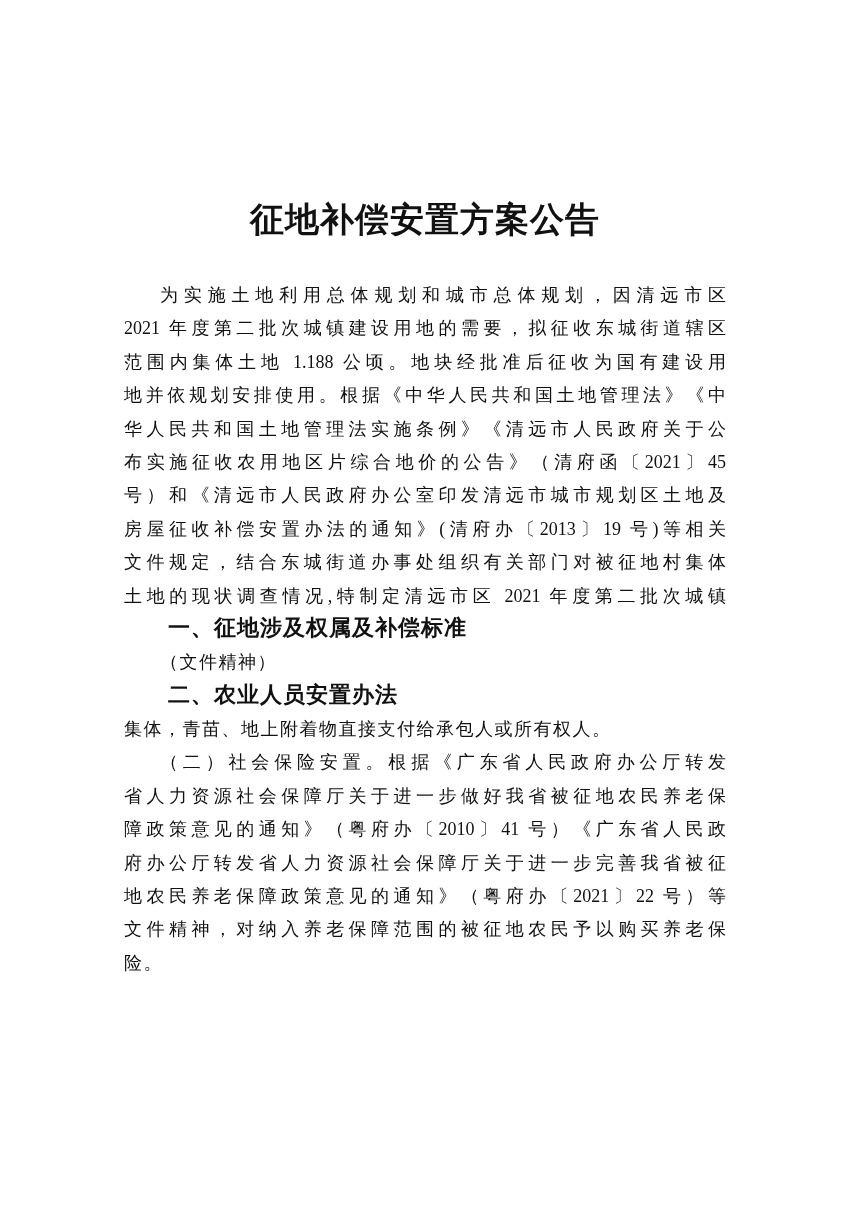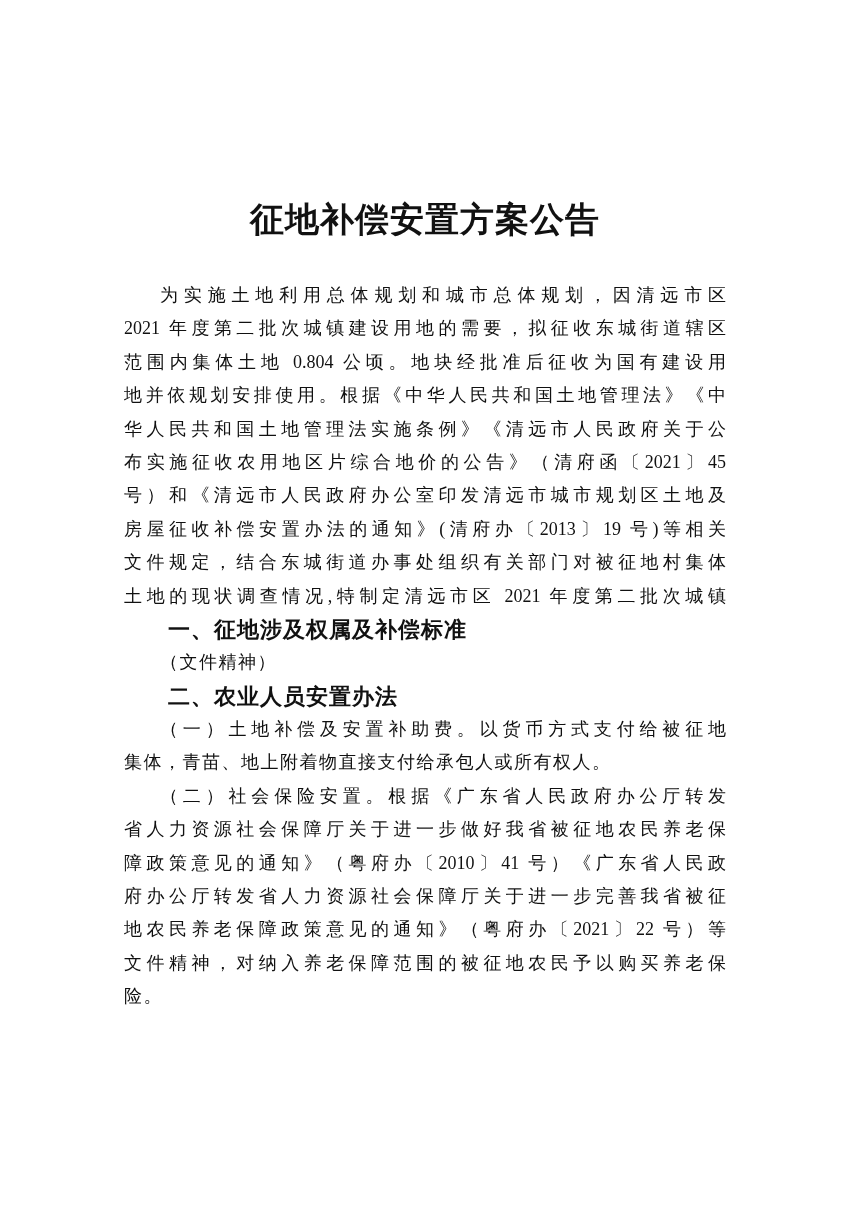--- a/index.html
+++ b/index.html
@@ -45,56 +45,55 @@
   }
   .line.indent {
     text-indent: 2em;
   }
   .line.last {
     text-align: left;
     text-align-last: left;
     letter-spacing: 1.5px;
   }
   .heading {
-    font-family: Liberation Serif, serif;
+    font-family: Liberation Mono, monospace;
     font-weight: 700;
     font-size: 22px;
     line-height: 33.4px;
     height: 33.4px;
     text-indent: 2em;
     letter-spacing: 1px;
     overflow: hidden;
   }
 </style>
 </head>
 <body>
 
 <div class="page">
   <div class="content">
     <div class="doc-title">征地补偿安置方案公告</div>
     <div>
         <div class="para">
           <div class="line indent">为实施土地利用总体规划和城市总体规划，因清远市区</div>
           <div class="line">2021 年度第二批次城镇建设用地的需要，拟征收东城街道辖区</div>
-          <div class="line">范围内集体土地 0.804 公顷。地块经批准后征收为国有建设用</div>
+          <div class="line">范围内集体土地 1.188 公顷。地块经批准后征收为国有建设用</div>
           <div class="line">地并依规划安排使用。根据《中华人民共和国土地管理法》《中</div>
           <div class="line">华人民共和国土地管理法实施条例》《清远市人民政府关于公</div>
           <div class="line">布实施征收农用地区片综合地价的公告》（清府函〔2021〕45</div>
           <div class="line">号）和《清远市人民政府办公室印发清远市城市规划区土地及</div>
           <div class="line">房屋征收补偿安置办法的通知》(清府办〔2013〕19 号)等相关</div>
           <div class="line">文件规定，结合东城街道办事处组织有关部门对被征地村集体</div>
           <div class="line">土地的现状调查情况,特制定清远市区 2021 年度第二批次城镇</div>
         </div>
         <div class="heading">一、征地涉及权属及补偿标准</div>
         <div class="para">
           <div class="line indent last">（文件精神）</div>
         </div>
         <div class="heading">二、农业人员安置办法</div>
         <div class="para">
-          <div class="line indent">（一）土地补偿及安置补助费。以货币方式支付给被征地</div>
           <div class="line last">集体，青苗、地上附着物直接支付给承包人或所有权人。</div>
         </div>
         <div class="para">
           <div class="line indent">（二）社会保险安置。根据《广东省人民政府办公厅转发</div>
           <div class="line">省人力资源社会保障厅关于进一步做好我省被征地农民养老保</div>
           <div class="line">障政策意见的通知》（粤府办〔2010〕41 号）《广东省人民政</div>
           <div class="line">府办公厅转发省人力资源社会保障厅关于进一步完善我省被征</div>
           <div class="line">地农民养老保障政策意见的通知》（粤府办〔2021〕22 号）等</div>
           <div class="line">文件精神，对纳入养老保障范围的被征地农民予以购买养老保</div>
           <div class="line last">险。</div>

